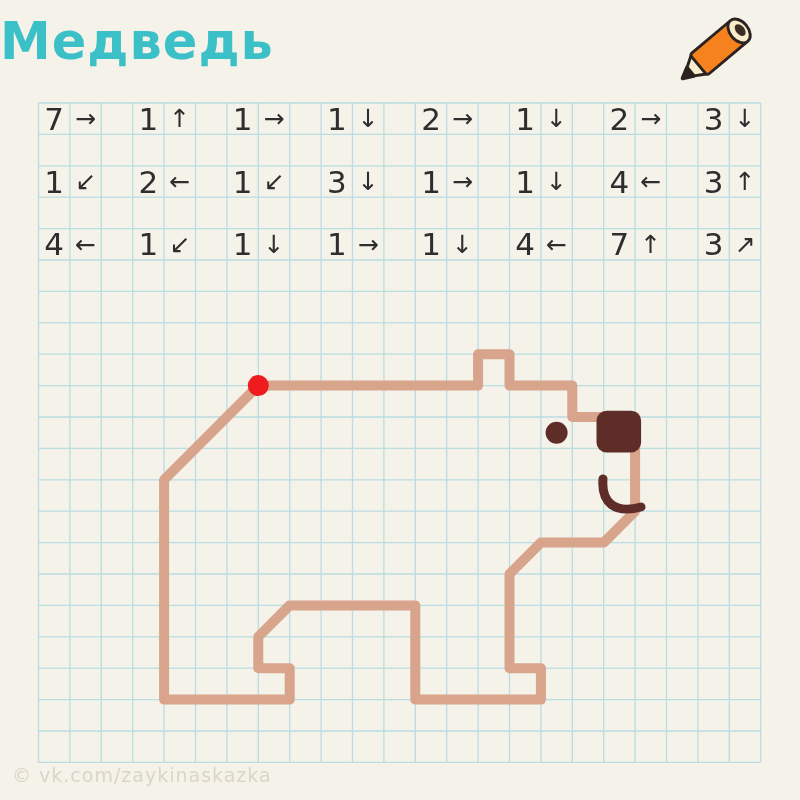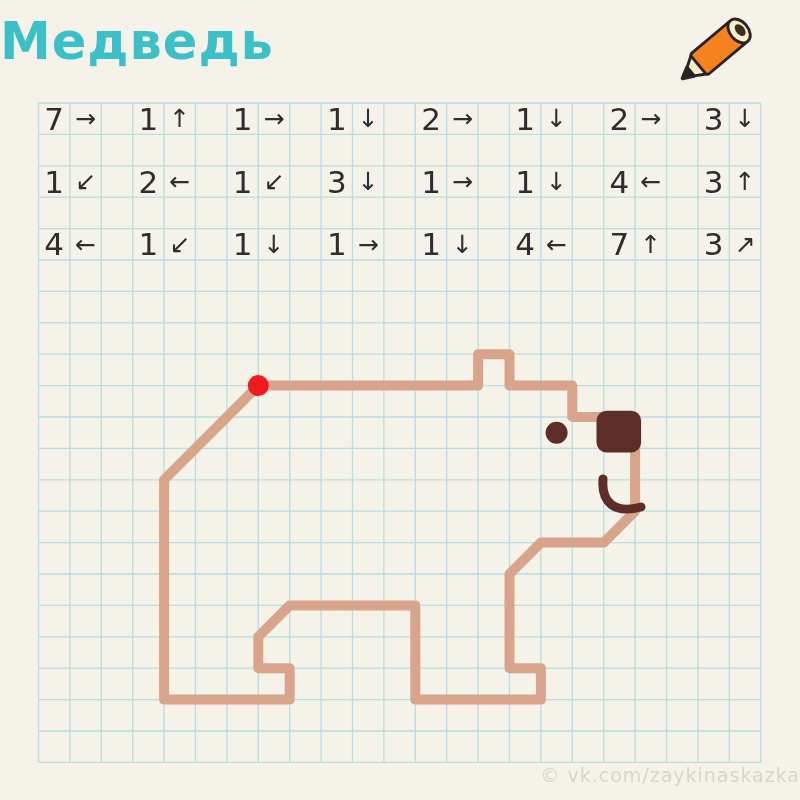--- a/index.html
+++ b/index.html
@@ -20,21 +20,21 @@
     color:var(--title);
   }
   .pencil{position:absolute;left:664px;top:2px;}
   .board{position:absolute;left:0;top:0;}
   .instructions{position:absolute;left:0;top:0;width:800px;height:800px;pointer-events:none;}
   .instr{position:absolute;display:flex;}
   .instr .cell{display:flex;align-items:center;justify-content:center;height:100%;}
   .num{font-size:31px;color:var(--instruction-text);}
   .arr{font-size:25px;color:var(--instruction-text);}
   .watermark{
-    position:absolute;top:764px;left:0;right:0;text-align:right;
+    position:absolute;top:764px;left:0;right:0;text-align:left;
     font-size:19px;letter-spacing:1px;color:var(--watermark-text);padding-left:12px;
   }
 </style>
 </head>
 <body>
 
 <div>
 
   <h1 class="title">Медведь</h1>
 

